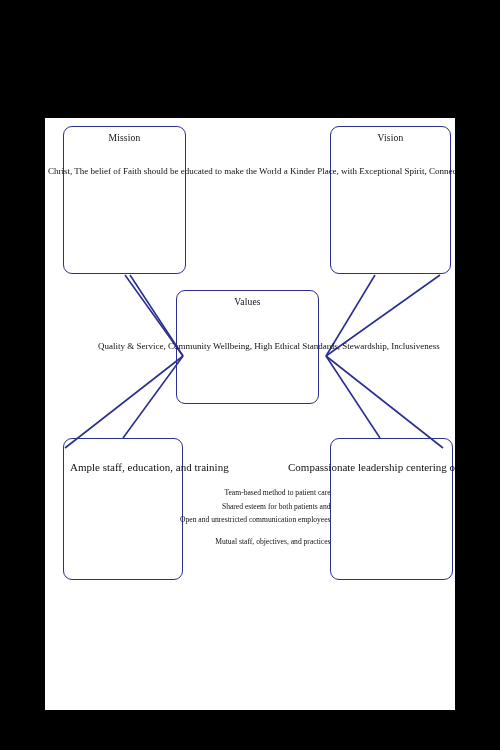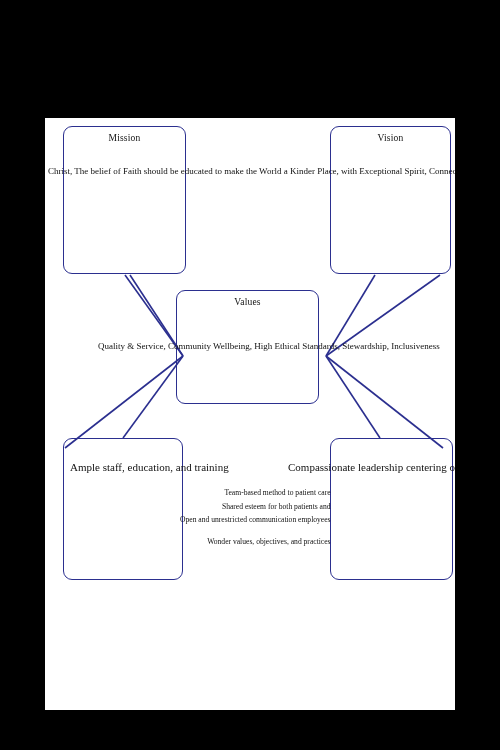--- a/index.html
+++ b/index.html
@@ -126,16 +126,16 @@
   <div class="ovf small" style="left:25px; top:344px;">Ample staff, education, and training</div>
 
   <div class="node" id="box-culture"></div>
   <div class="ovf small" style="left:243px; top:344px;">Compassionate leadership centering on organizational culture</div>
 
   <div class="ovf-block" style="left:135px; top:368px;">
     <span>Team-based method to patient care</span><br>
     <span>Shared esteem for both patients and</span><br>
     <span>Open and unrestricted communication employees</span>
     <span class="gap"></span>
-    <span>Wonder values, objectives, and practices</span>
+    <span>Mutual staff, objectives, and practices</span>
   </div>
 
 </div>
 
 </body></html>

